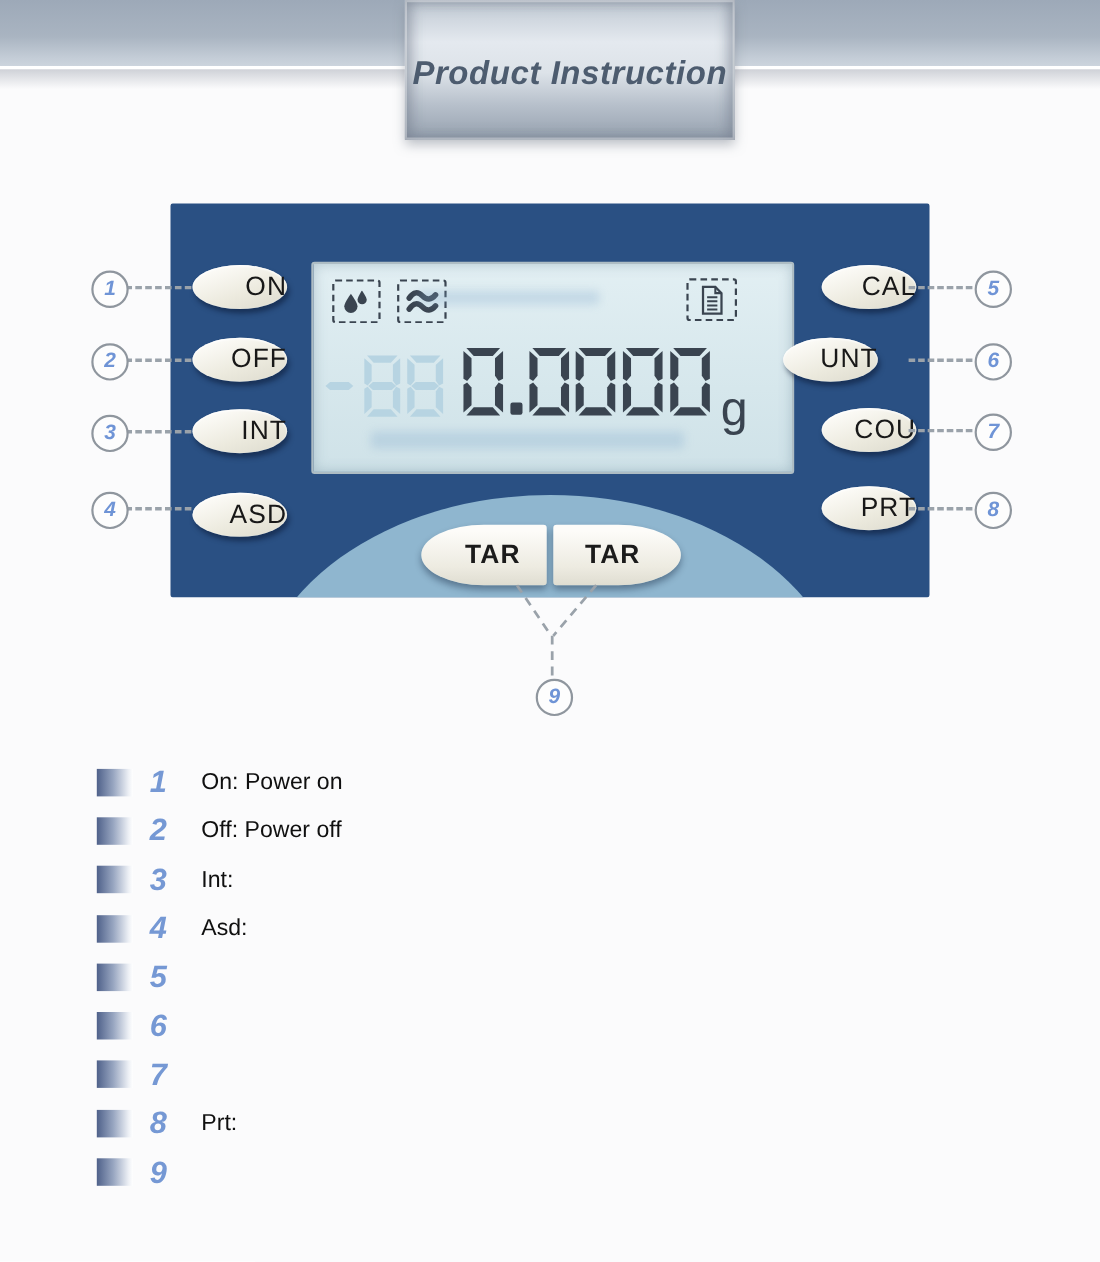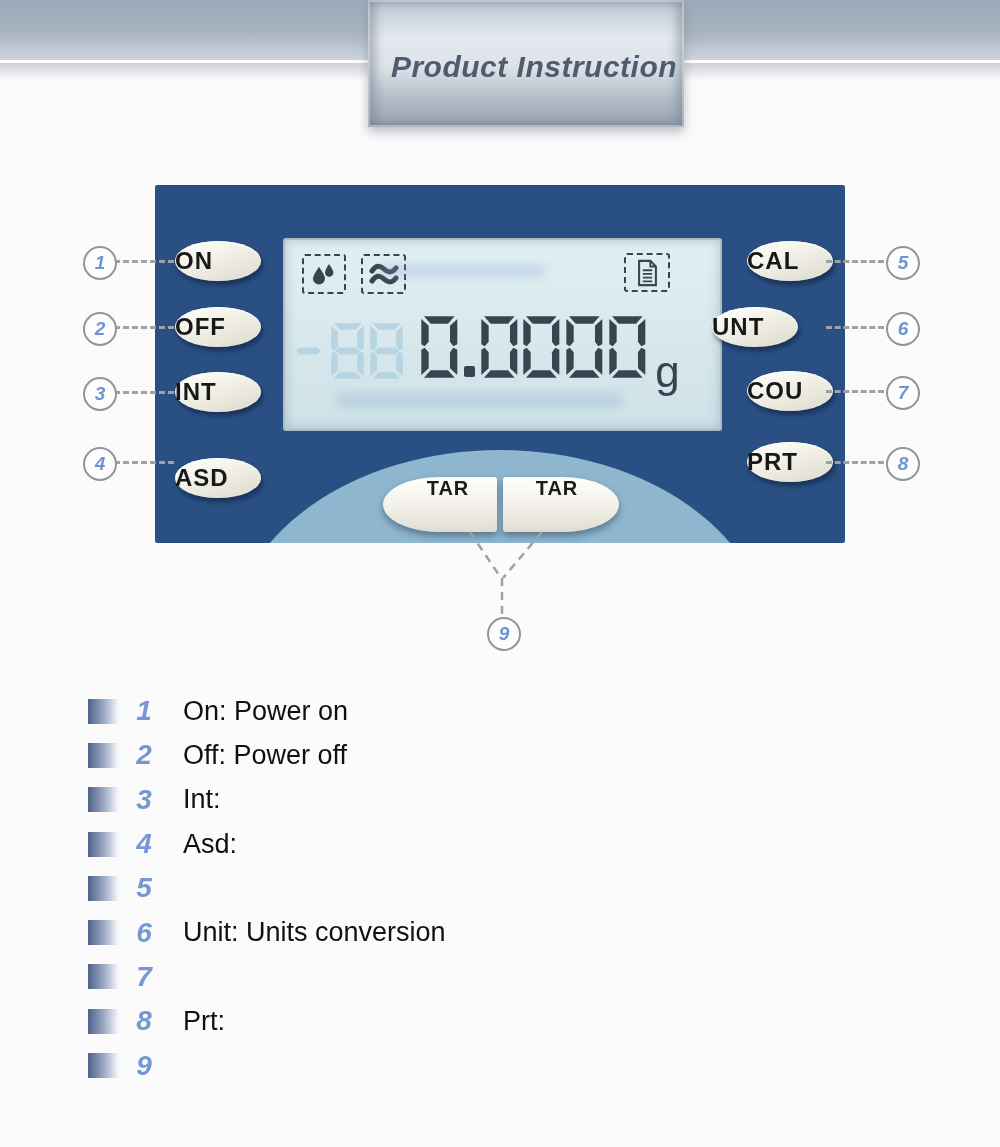--- a/index.html
+++ b/index.html
@@ -10,21 +10,21 @@
   .top-bar{position:absolute;left:0;top:0;width:1000px;height:60px;
            background:linear-gradient(180deg,#9da9b8 0%,#a9b4c1 55%,#c4cdd7 88%,#ccd4dd 100%);}
   .bar-line{position:absolute;left:0;top:60px;width:1000px;height:3px;background:#ffffff;}
   .bar-shade{position:absolute;left:0;top:63px;width:1000px;height:18px;
              background:linear-gradient(180deg,rgba(170,175,185,0.55),rgba(250,250,252,0));}
   .banner{position:absolute;left:368px;top:0;width:300px;height:127px;z-index:2;
           background:linear-gradient(180deg,#bfc8d2 0%,#e4e9ef 30%,#dde3e9 52%,#b7c0cb 75%,#96a1af 100%);
           box-shadow:inset 0 0 0 2px rgba(255,255,255,0.35), inset 0 0 14px rgba(110,120,135,0.55),
                      inset 8px 0 10px rgba(120,130,145,0.35), inset -8px 0 10px rgba(120,130,145,0.35),
                      0 5px 10px rgba(120,128,140,0.5);
-          display:flex;align-items:center;justify-content:center;padding-left:16px;}
+          display:flex;align-items:center;justify-content:center;}
   .banner-title{font-size:30px;font-weight:bold;font-style:italic;color:#4d5c6f;
                 letter-spacing:0.5px;padding-top:6px;}
 
   
   .panel{position:absolute;left:155px;top:185px;width:690px;height:358px;background:#2a5083;
          overflow:hidden;border-radius:2px;}
   .platform{position:absolute;left:75px;top:265px;width:540px;height:390px;border-radius:50%;
             background:#8fb6cf;}
   .lcd{position:absolute;left:128px;top:53px;width:435px;height:189px;
        background:linear-gradient(180deg,#e2eff3 0%,#d6e7ec 60%,#cfe2e8 100%);
@@ -41,53 +41,53 @@
   .lcd-ghost{position:absolute;left:4px;top:82px;display:flex;align-items:flex-end;}
   .lcd-main{position:absolute;left:133px;top:75px;display:flex;align-items:flex-end;}
   .seg-dot{display:inline-block;width:11px;height:11px;border-radius:2px;margin:0 3px 2px 3px;
            align-self:flex-end;}
   .lcd-unit{font-size:44px;color:#3a4450;margin-left:7px;line-height:0.8;
             transform:translateY(10px);}
 
   .oval-btn{position:absolute;width:86px;height:40px;border-radius:50%;
             background:linear-gradient(160deg,#fcfbf7 15%,#eceade 60%,#dcdacd 100%);
             box-shadow:2px 4px 5px rgba(8,20,45,0.5), inset 0 1px 2px #ffffff;
-            display:flex;align-items:center;justify-content:flex-start;
-            font-size:24px;font-weight:700;color:#181818;letter-spacing:1px;}
+            display:flex;align-items:center;justify-content:flex-end;
+            font-size:24px;font-weight:400;color:#181818;letter-spacing:1px;}
   .btn-on{left:20px;top:56px;}  .btn-off{left:20px;top:122px;}
-  .btn-int{left:20px;top:187px;} .btn-asd{left:20px;top:273px;}
+  .btn-int{left:20px;top:187px;} .btn-asd{left:20px;top:263px;}
   .btn-cal{left:592px;top:56px;} .btn-unt{left:557px;top:122px;}
   .btn-cou{left:592px;top:186px;} .btn-prt{left:592px;top:257px;}
 
   .tar-btn{position:absolute;top:292px;height:55px;
            background:linear-gradient(180deg,#fdfcf9 10%,#edebe1 70%,#dfddd1 100%);
            box-shadow:0 4px 7px rgba(10,25,50,0.4);
-           display:flex;align-items:flex-start;justify-content:center;
-           font-size:20px;font-weight:600;color:#1b1b1b;letter-spacing:1px;}
+           display:flex;align-items:center;justify-content:center;
+           font-size:24px;font-weight:600;color:#1b1b1b;letter-spacing:1px;}
   .tar-left{left:228px;width:114px;border-radius:58px 3px 3px 58px / 28px 3px 3px 28px;
             padding-left:16px;box-sizing:border-box;}
   .tar-right{left:348px;width:116px;border-radius:3px 58px 58px 3px / 3px 28px 28px 3px;
              padding-right:8px;box-sizing:border-box;}
 
   
   .callout{position:absolute;width:30px;height:30px;border-radius:50%;background:#fdfdfd;
            border:2px solid #8f969e;box-sizing:content-box;z-index:3;
            display:flex;align-items:center;justify-content:center;
            font-size:19px;font-weight:bold;font-style:italic;color:#6f94d6;}
   .dash{position:absolute;border-top:3px dashed #9aa2aa;height:0;}
   .tar-lines{position:absolute;left:455px;top:525px;z-index:1;}
 
   
   .legend{position:absolute;left:88px;top:689px;}
   .legend-row{display:flex;align-items:center;height:44.3px;}
   .legend-bullet{width:33px;height:25px;flex:0 0 33px;
                  background:linear-gradient(90deg,#4f618a 0%,#97a5c0 45%,#eef1f6 88%,#ffffff 100%);}
   .legend-num{width:30px;margin-left:8px;text-align:center;font-size:28px;font-weight:bold;
               font-style:italic;color:#7598d4;flex:0 0 30px;}
-  .legend-text{margin-left:24px;font-size:27px;color:#101010;white-space:pre;}
+  .legend-text{margin-left:24px;font-size:21px;color:#101010;white-space:pre;}
 </style>
 </head>
 <body>
 
 <div class="page">
 
   <div class="top-bar"></div>
   <div class="bar-line"></div>
   <div class="bar-shade"></div>
   <div class="banner">
@@ -286,21 +286,20 @@
       <span class="legend-num">4</span>
       <span class="legend-text">Asd:</span>
     </div>
     <div class="legend-row">
       <span class="legend-bullet"></span>
       <span class="legend-num">5</span>
     </div>
     <div class="legend-row">
       <span class="legend-bullet"></span>
       <span class="legend-num">6</span>
-      <span class="legend-text">Unit: Units conversion</span>
     </div>
     <div class="legend-row">
       <span class="legend-bullet"></span>
       <span class="legend-num">7</span>
     </div>
     <div class="legend-row">
       <span class="legend-bullet"></span>
       <span class="legend-num">8</span>
       <span class="legend-text">Prt:</span>
     </div>

